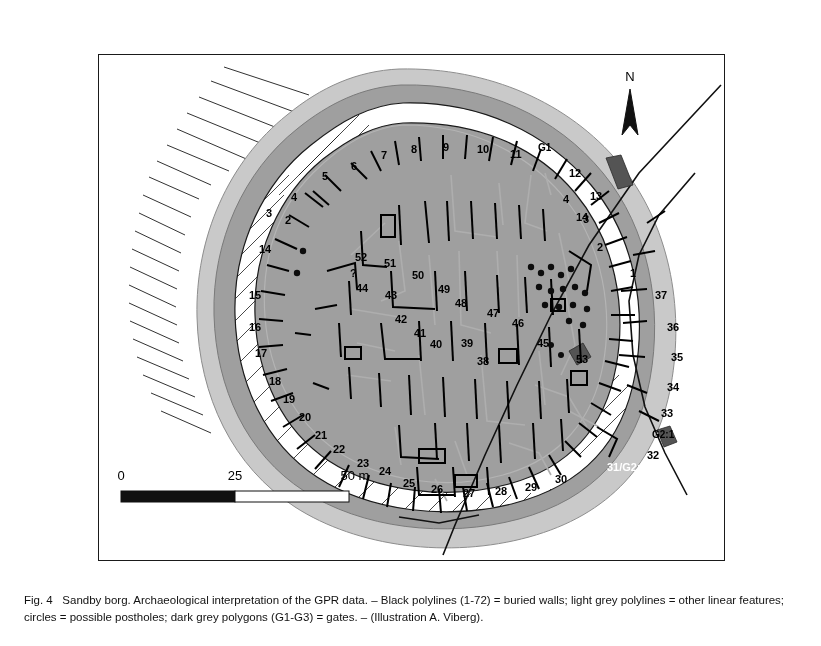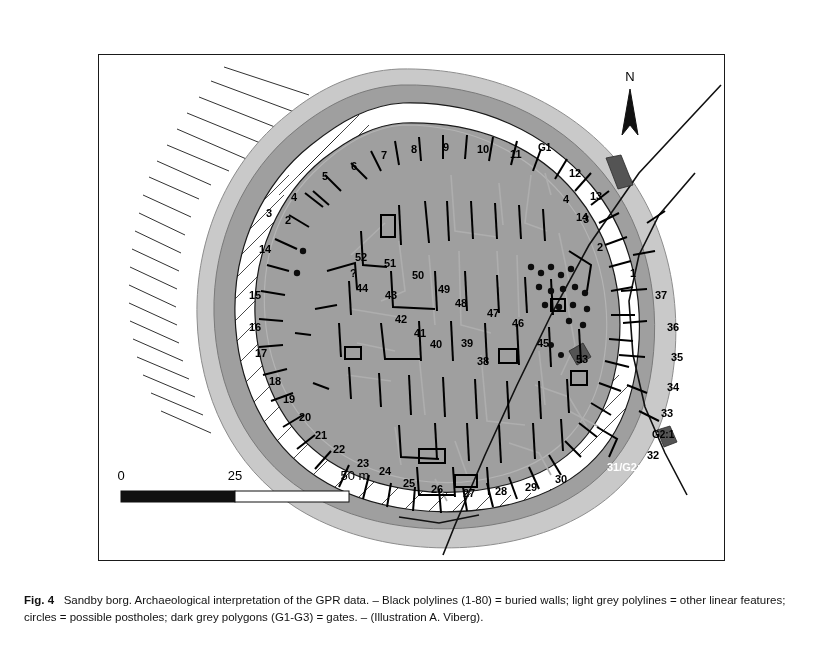--- a/index.html
+++ b/index.html
@@ -39,21 +39,21 @@
   .cap {
     position: absolute;
     left: 24px;
     top: 592px;
     width: 780px;
     font-size: 11.5px;
     line-height: 1.45;
     color: #111111;
   }
   .cap b {
-    font-weight: bold;
+    font-weight: normal;
   }
   .num {
     font-family: "Liberation Sans", sans-serif;
     font-size: 11px;
     font-weight: bold;
     fill: #000000;
   }
   .num-white {
     font-family: "Liberation Sans", sans-serif;
     font-size: 11px;
@@ -516,16 +516,16 @@
         <text class="scale-text" x="136" y="425" text-anchor="middle">25</text>
         <text class="scale-text" x="256" y="425" text-anchor="middle">50 m</text>
         <rect x="22" y="436" width="114" height="11" fill="#111111" stroke="#111111" stroke-width="1"></rect>
         <rect x="136" y="436" width="114" height="11" fill="#ffffff" stroke="#111111" stroke-width="1"></rect>
       </g>
 
     </svg>
   </div>
 
   <div class="cap">
-    <b>Fig. 4</b><span>&nbsp;&nbsp;&nbsp;</span><span>Sandby borg. Archaeological interpretation of the GPR data. – Black polylines (1-80) = buried walls; light grey polylines = other linear features; circles = possible postholes; dark grey polygons (G1-G3) = gates. – (Illustration A. Viberg).</span>
+    <b>Fig. 4</b><span>&nbsp;&nbsp;&nbsp;</span><span>Sandby borg. Archaeological interpretation of the GPR data. – Black polylines (1-72) = buried walls; light grey polylines = other linear features; circles = possible postholes; dark grey polygons (G1-G3) = gates. – (Illustration A. Viberg).</span>
   </div>
 
 </div>
 
 </body></html>

